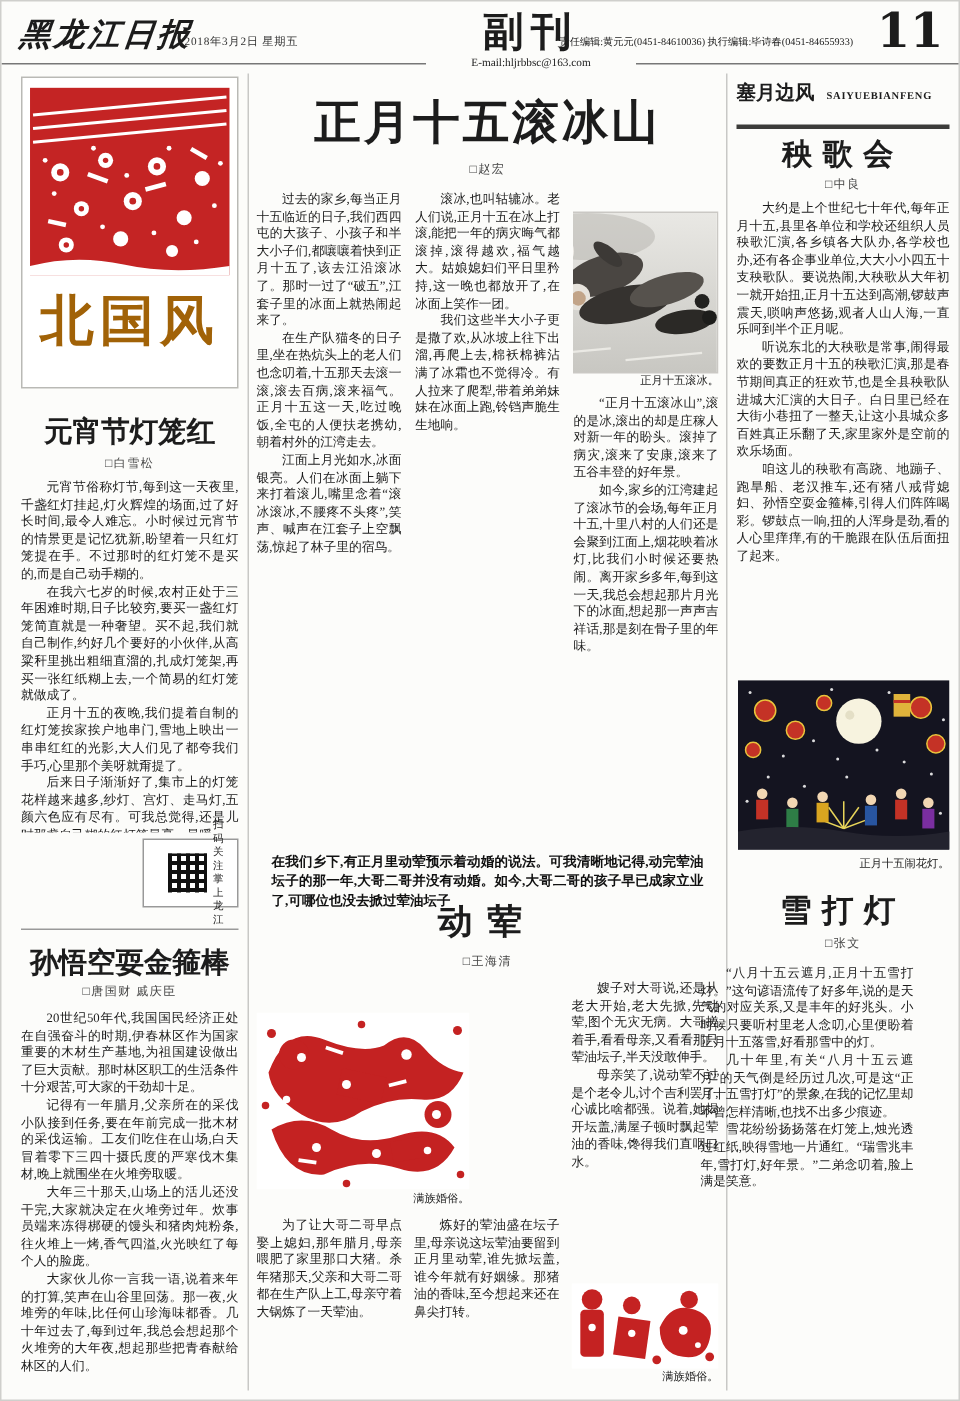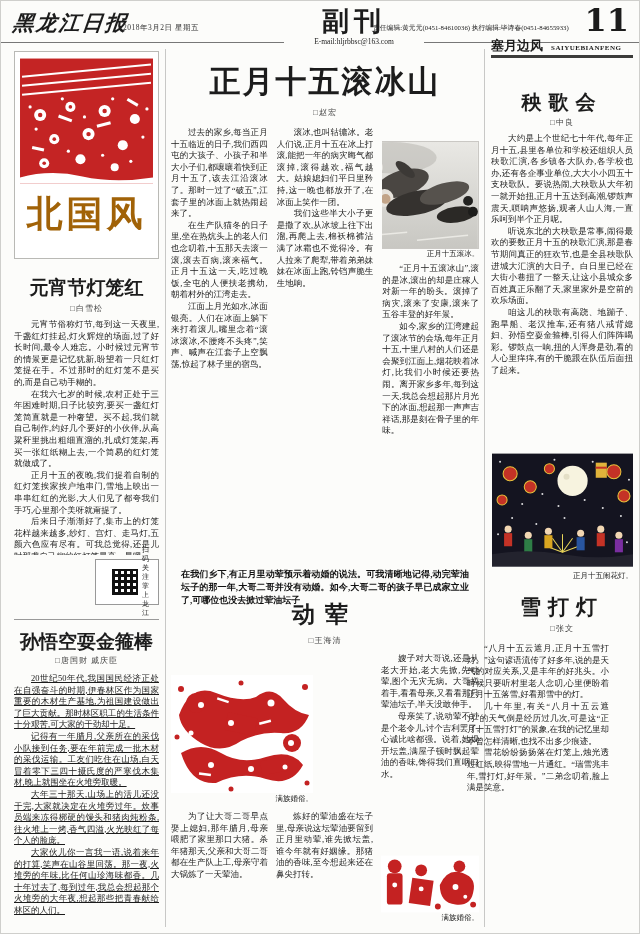--- a/index.html
+++ b/index.html
@@ -41,21 +41,21 @@
   .qr-box{position:absolute;left:94px;top:558px;width:64px;height:46px;border:1px solid #999;
          box-sizing:border-box;display:flex;align-items:center;gap:4px;padding:16px;background:#fff;}
   .qr{width:26px;height:26px;flex:none;
       background-image:repeating-linear-gradient(90deg,#111 0 3px,rgba(255,255,255,0) 3px 6px),
                        repeating-linear-gradient(0deg,#111 0 3px,#fff 3px 6px);}
   .qr-lines{font-size:7px;line-height:9px;color:#222;}
   .left-hr{position:absolute;left:13px;top:618px;width:145px;height:1px;background:#999;}
   .la2-title{position:absolute;left:13px;top:628px;width:145px;text-align:center;
          font-size:19px;font-weight:900;font-family:"Liberation Sans", sans-serif;}
   .la2-byline{position:absolute;left:13px;top:654px;width:145px;}
-  .la2-body{position:absolute;left:13px;top:672px;width:145px;height:256px;overflow:hidden;text-decoration:underline;}
+  .la2-body{position:absolute;left:13px;top:672px;width:145px;height:256px;overflow:hidden;}
   
   .main-title{position:absolute;left:170px;top:60px;width:308px;text-align:center;
          font-size:31px;font-weight:900;letter-spacing:2px;
          font-family:"Liberation Sans", sans-serif;}
   .main-byline{position:absolute;left:170px;top:106px;width:308px;}
   .main-cols{position:absolute;left:170px;top:126px;width:308px;height:438px;
          display:flex;gap:9px;}
   .mcol{width:97px;overflow:hidden;}
   .photo-wrap{width:122px;margin-left:-25px;margin-top:14px;}
   .photo-wrap svg{display:block;width:122px;height:108px;border:1px solid #cac8c4;box-sizing:border-box;}
@@ -70,21 +70,21 @@
   .paper1{position:absolute;left:0;top:22px;width:142px;height:118px;}
   .paper1 svg{display:block;width:142px;height:118px;}
   .paper1-cap{position:absolute;left:58px;top:141px;width:84px;}
   .a2col1{position:absolute;left:0;top:158px;width:97px;height:120px;overflow:hidden;}
   .a2col2{position:absolute;left:105px;top:158px;width:97px;height:120px;overflow:hidden;}
   .a2col3{position:absolute;left:210px;top:0;width:98px;height:278px;}
   .a2col3-text{height:199px;overflow:hidden;}
   .paper2{width:98px;height:58px;margin-top:3px;}
   .paper2 svg{display:block;width:98px;height:58px;}
   
-  .rc-header{position:absolute;left:490px;top:35px;width:142px;padding-bottom:0;
+  .rc-header{position:absolute;left:490px;top:52px;width:142px;padding-bottom:12px;
          border-bottom:3px solid #3c3c3a;}
   .rc-header .cn{font-size:13px;font-weight:900;font-family:"Liberation Sans", sans-serif;}
   .rc-header .en{font-size:7px;font-weight:bold;letter-spacing:.5px;margin-left:4px;}
   .ra1-title{position:absolute;left:490px;top:88px;width:142px;text-align:center;
          font-size:20px;font-weight:900;letter-spacing:7px;
          font-family:Liberation Mono, monospace;}
   .ra1-byline{position:absolute;left:490px;top:116px;width:142px;}
   .ra1-body{position:absolute;left:490px;top:132px;width:142px;height:314px;overflow:hidden;}
   .night-img{position:absolute;left:491px;top:452px;width:141px;height:114px;}
   .night-img svg{display:block;width:141px;height:114px;}

